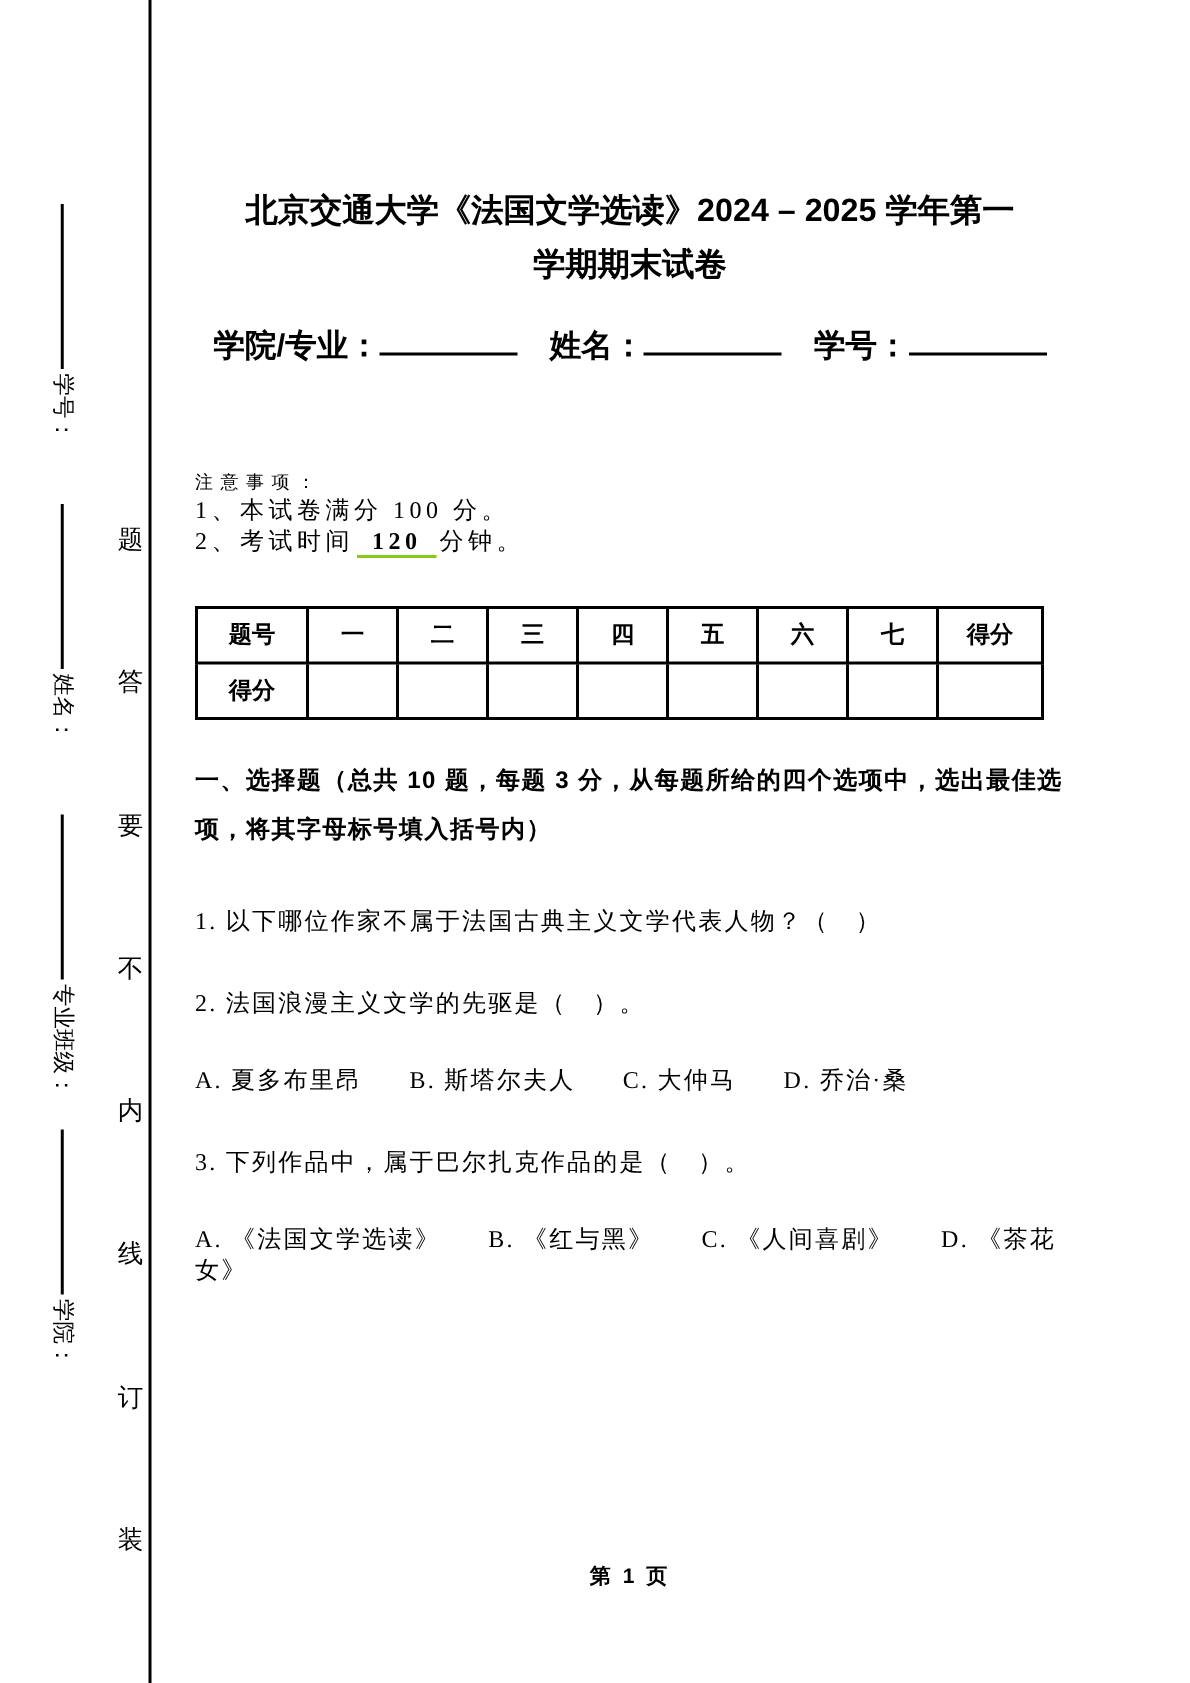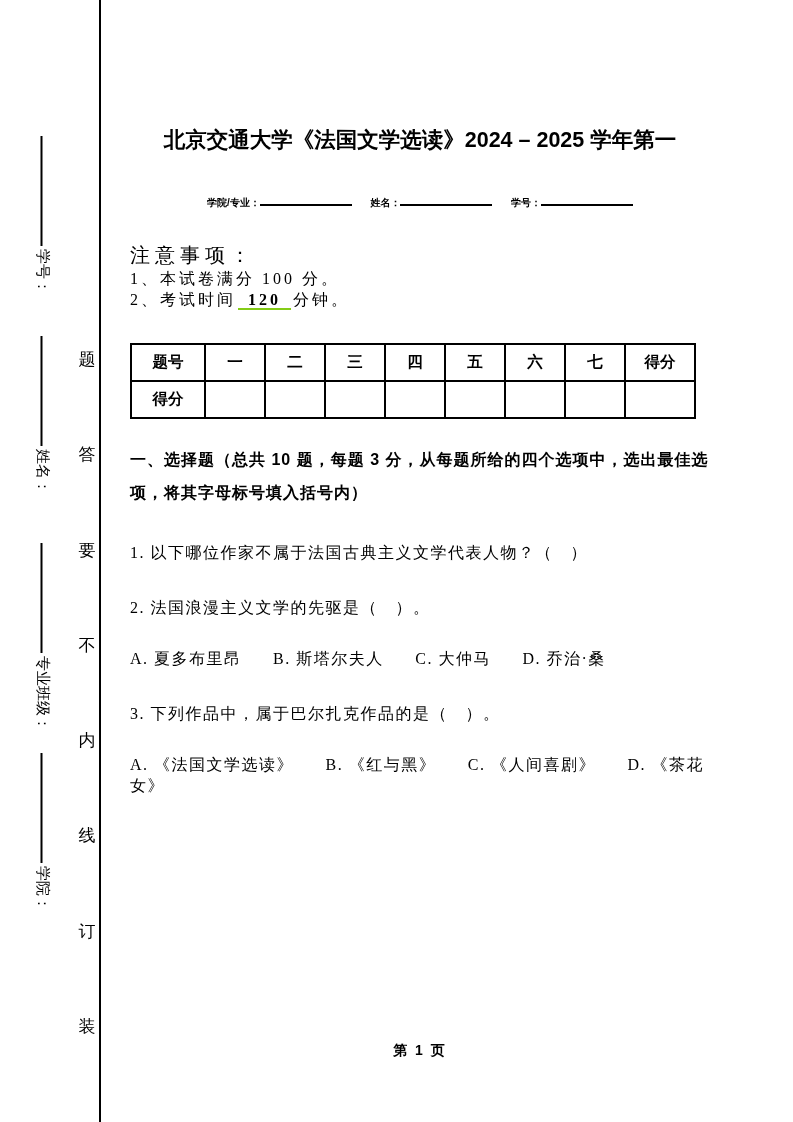--- a/index.html
+++ b/index.html
@@ -29,26 +29,26 @@
     display:flex; flex-direction:column; justify-content:space-between; align-items:center;
     font-size:17px;
   }
 
   
   .content { position:absolute; left:130px; top:0; width:580px; }
 
   .title { margin-top:122px; text-align:center; font-family:"Liberation Sans", sans-serif; font-weight:700; font-size:21.5px; line-height:36px; }
   .title-line { white-space:nowrap; }
 
-  .info-line { margin-top:34px; text-align:center; font-size:10px; white-space:nowrap; }
+  .info-line { margin-top:22px; text-align:center; font-size:21px; white-space:nowrap; }
   .info-group { margin:0 8px; }
   .info-label { font-family:"Liberation Sans", sans-serif; font-weight:700; }
   .blank { display:inline-block; width:92px; height:14px; border-bottom:2px solid #000; }
 
-  .notice-heading { margin-top:32px; font-size:20px; letter-spacing:5px; }
+  .notice-heading { margin-top:69px; font-size:12px; letter-spacing:5px; }
   .notice-item { font-size:16px; letter-spacing:3px; }
   .underline-val { border-bottom:2px solid #84cc16; padding:0 10px; margin:0 2px;font-weight:bold; }
 
   .score-table { margin-top:32px; border-collapse:collapse; table-layout:fixed; width:564px;
                  font-family:"Liberation Sans", sans-serif; font-weight:700; font-size:15.5px; }
   .score-table td { border:2px solid #000; text-align:center; vertical-align:middle; }
   .score-table col.c0 { width:74px; }
   .score-table col.cn { width:60px; }
   .score-table col.c8 { width:70px; }
   .st-header td { height:37px;border-radius:11px; }
@@ -97,20 +97,21 @@
     <span>内</span>
     <span>线</span>
     <span>订</span>
     <span>装</span>
   </div>
 
   <div class="content">
 
     <div class="title">
       <div class="title-line">北京交通大学《法国文学选读》2024 – 2025 学年第一</div>
+      <div class="title-line">学期期末试卷</div>
     </div>
 
     <div class="info-line">
       <span class="info-group"><span class="info-label">学院/专业：</span><span class="blank"></span></span>
       <span class="info-group"><span class="info-label">姓名：</span><span class="blank"></span></span>
       <span class="info-group"><span class="info-label">学号：</span><span class="blank"></span></span>
     </div>
 
     <div class="notice-heading">注意事项：</div>
     <div class="notice-item">1、本试卷满分 100 分。</div>

